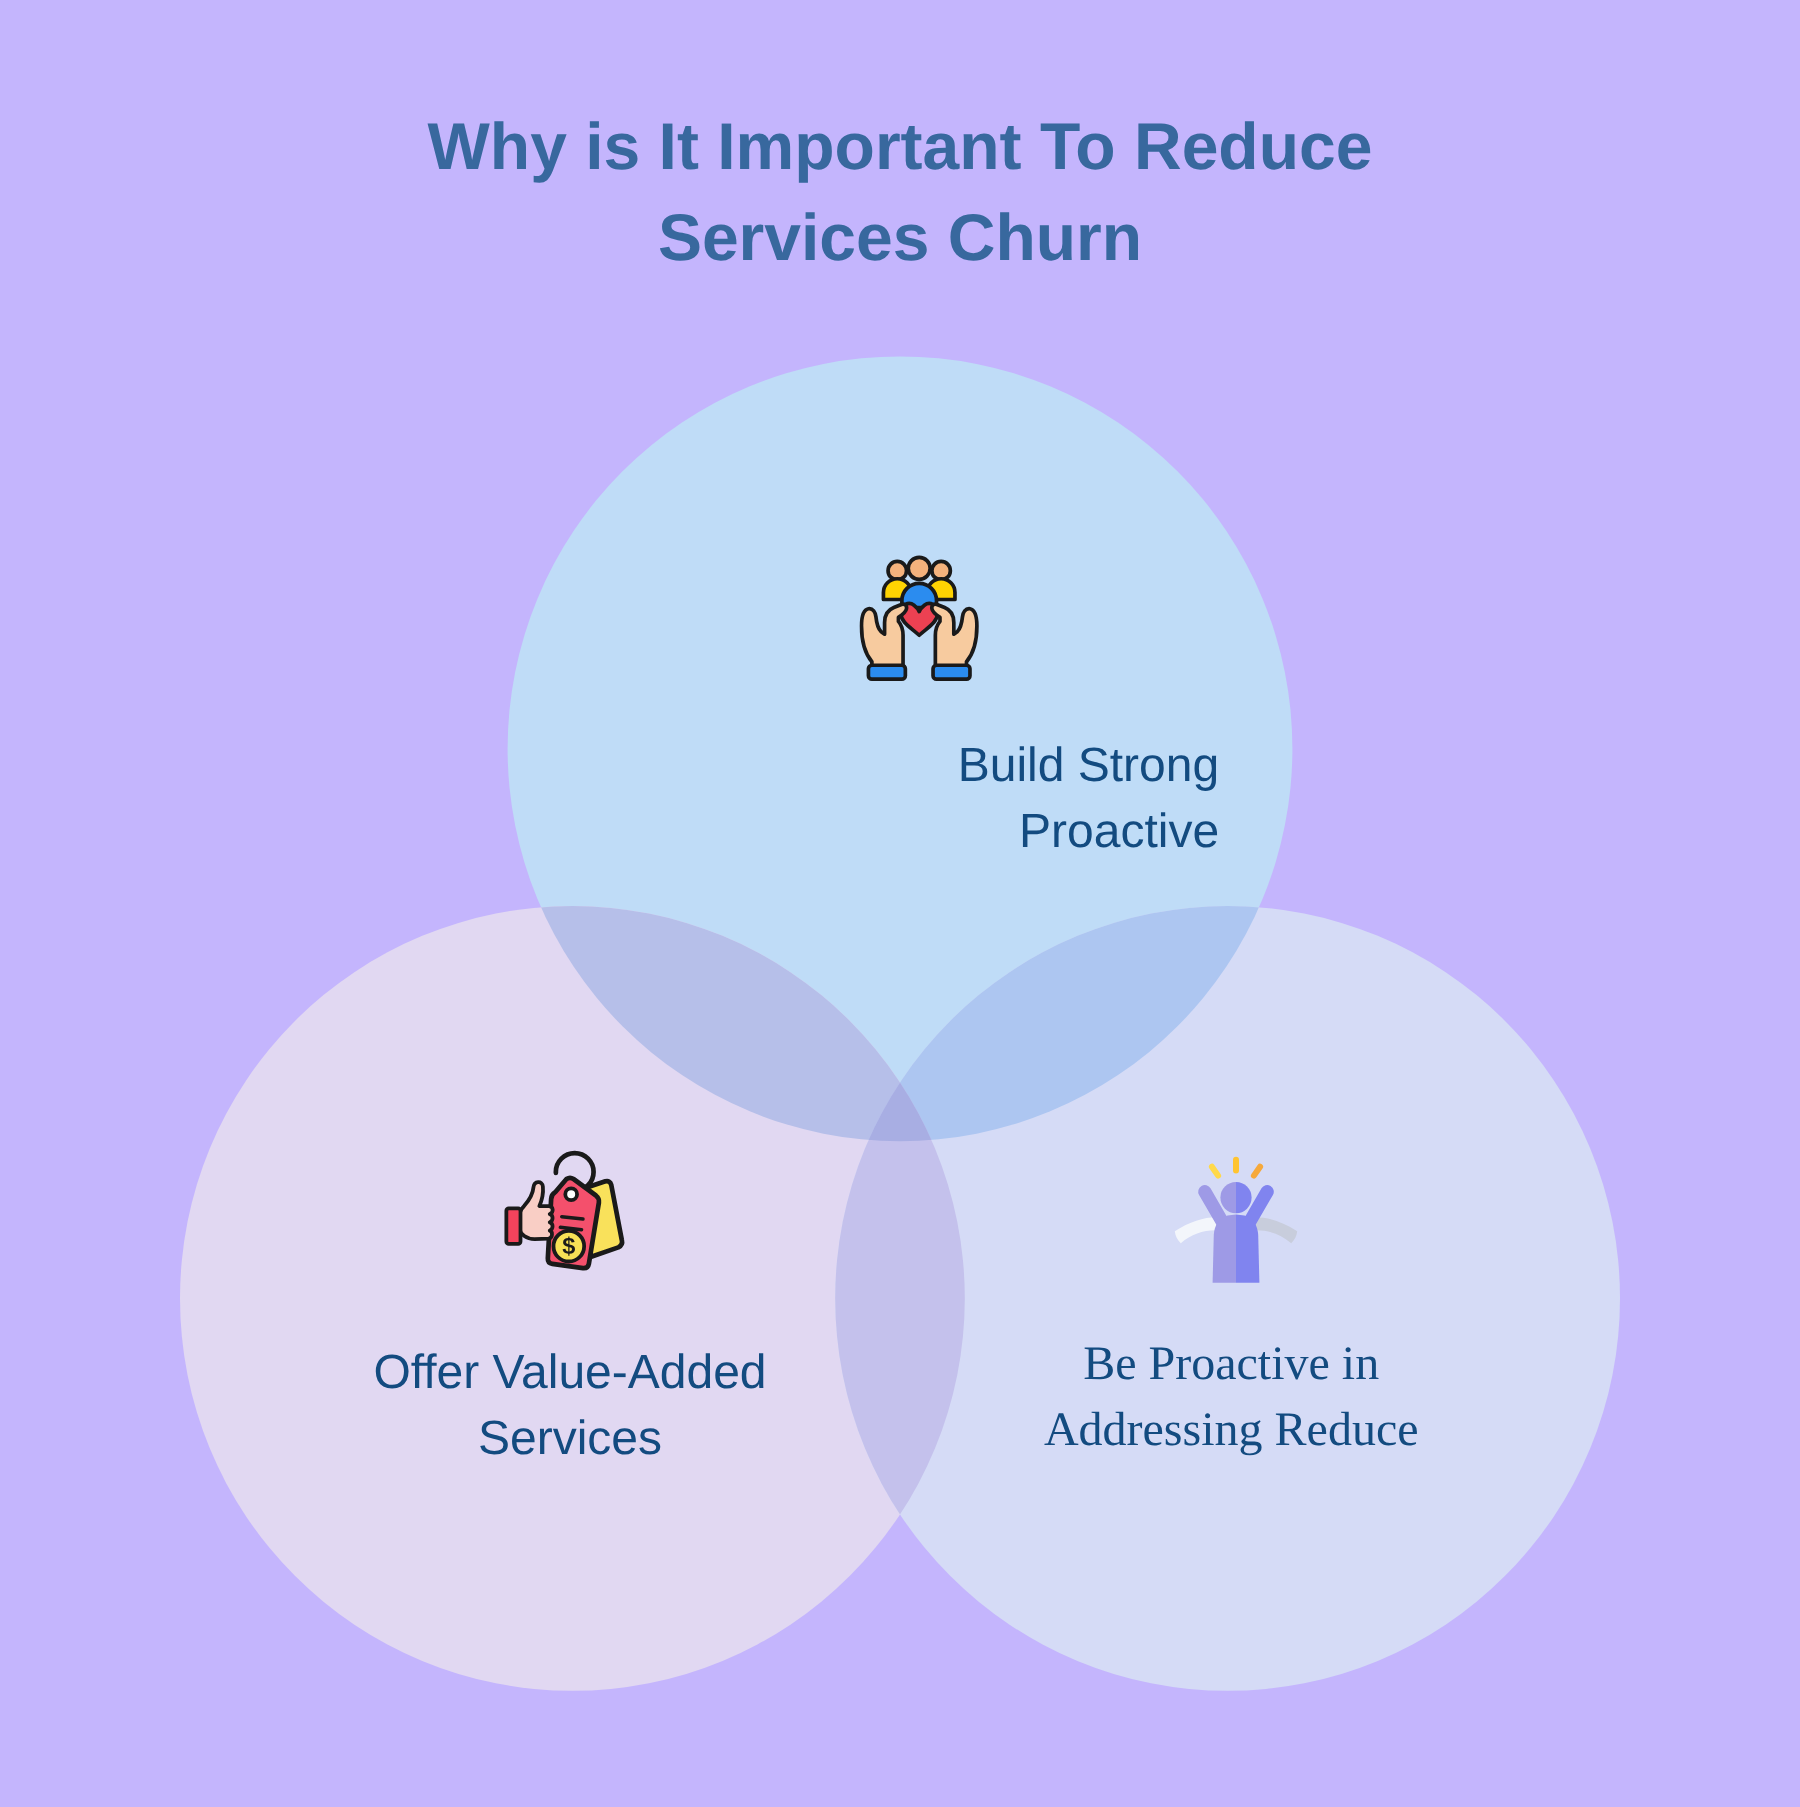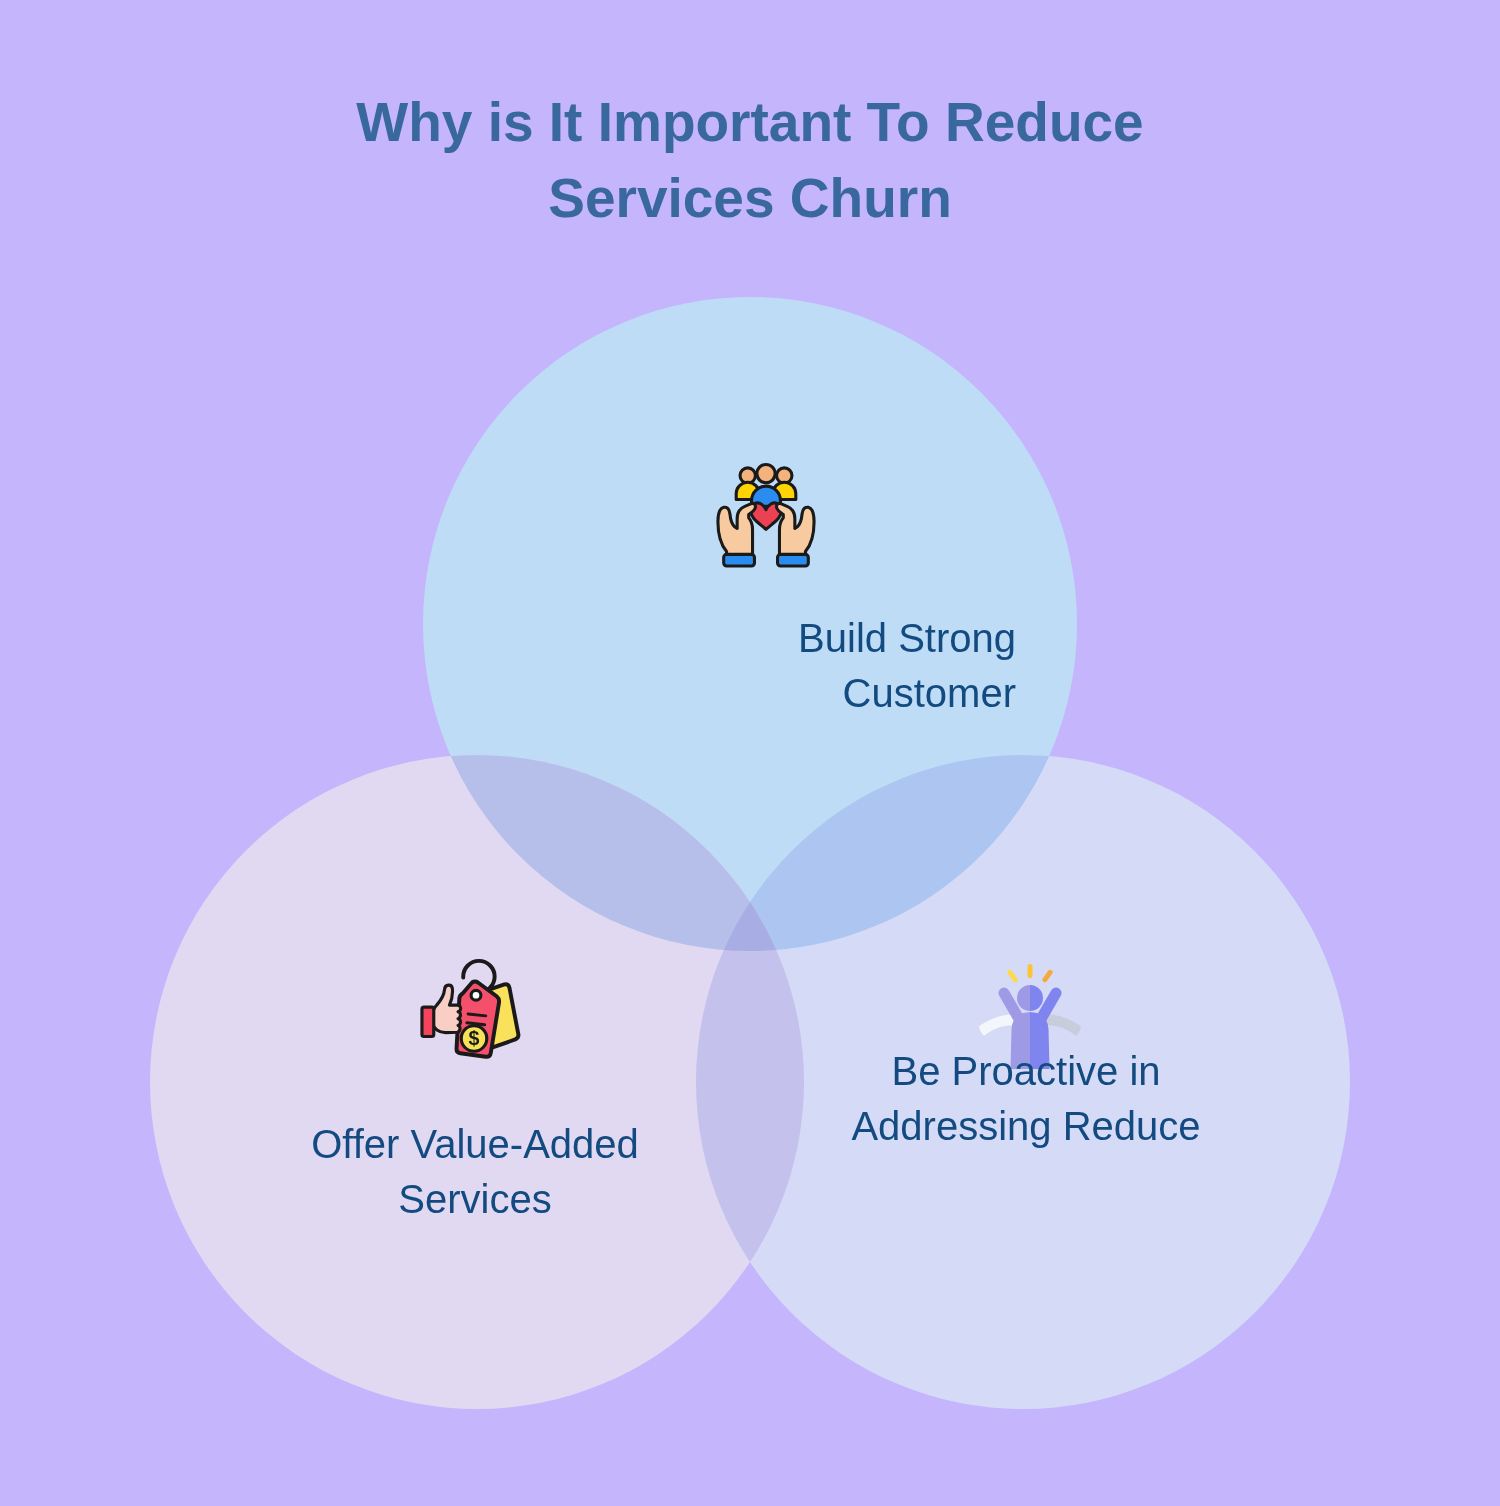--- a/index.html
+++ b/index.html
@@ -15,21 +15,21 @@
   .venn-svg{position:absolute;top:0;left:0;}
   .icon{position:absolute;}
   .label{
     position:absolute;color:#134B80;font-size:40px;line-height:55px;
     font-weight:500;text-align:center;
   }
   #label-top{left:516px;top:611px;width:500px;text-align:right;}
   #icon-top{left:716px;top:460px;}
   #label-left{left:175px;top:1101px;width:600px;margin-top:16px;}
   #icon-left{left:420px;top:955px;}
-  #label-right{left:726px;top:1044px;width:600px;}
+  #label-right{left:726px;top:1108px;width:600px;font-family:Liberation Serif, serif;}
   #icon-right{left:974px;top:963px;}
 </style>
 </head>
 <body>
 
 <div class="canvas">
 
   <div class="title">
     <div>Why is It Important To Reduce</div>
     <div>Services Churn</div>
@@ -77,21 +77,21 @@
     </g>
     <g id="handL" stroke="#1A1A1A" stroke-width="3.2" stroke-linejoin="round">
       <path d="M11,104 L11,95 C6,89 2,78 2,64 C2,57 3,50 8,49 C12,48.5 14,52 14.5,56 C15,61 16,66 19,69 L22,71 L22,61 C22,55 25,50 30,48 L36,45.5 C39,44.2 41.5,46 41,49 C40.5,52 37,54.5 34,56.5 L34,60 C36.5,63 38,67 38,72 L38,104 Z" fill="#F7CB9F"></path>
       <rect x="8" y="98" width="32" height="12" rx="3" fill="#2B8CEF"></rect>
     </g>
     <use href="#handL" transform="translate(104 0) scale(-1 1)"></use>
   </svg>
 
   <div id="label-top" class="label">
     <div>Build Strong</div>
-    <div>Customer</div>
+    <div>Proactive</div>
   </div>
 
   <svg id="icon-left" class="icon" width="110" height="110" viewBox="0 0 112 112">
     <circle cx="60" cy="22" r="16" fill="none" stroke="#1A1A1A" stroke-width="4" stroke-dasharray="27 22 51.53" stroke-linecap="round"></circle>
     <path d="M62,38 L86,30 Q90,29 91,33 L100,80 Q101,84 97,86 L74,94 Z" stroke="#1A1A1A" stroke-width="4" stroke-linejoin="round" fill="#F9E15B"></path>
     <path d="M53,28 Q56,26 59,28 L78,42 Q81,44.5 80.5,48 L72,100 Q71.3,104 67,103.6 L41,100 Q37,99.4 37.2,95.4 L40,45 Q40.2,41 43.6,39 Z" stroke="#1A1A1A" stroke-width="4" stroke-linejoin="round" fill="#F4506C"></path>
     <circle cx="57" cy="41" r="5" fill="#FFFFFF" stroke="#1A1A1A" stroke-width="3.2"></circle>
     <path d="M49,60 L67,62 M47.8,69 L65.8,71" stroke="#1A1A1A" stroke-width="3" stroke-linecap="round"></path>
     <circle cx="55" cy="85" r="13" stroke="#1A1A1A" stroke-width="3.2" fill="#F7E156"></circle>
     <text x="55" y="92" text-anchor="middle" font-size="20" font-weight="bold" fill="#1A1A1A" font-family="Liberation Sans, sans-serif">$</text>

